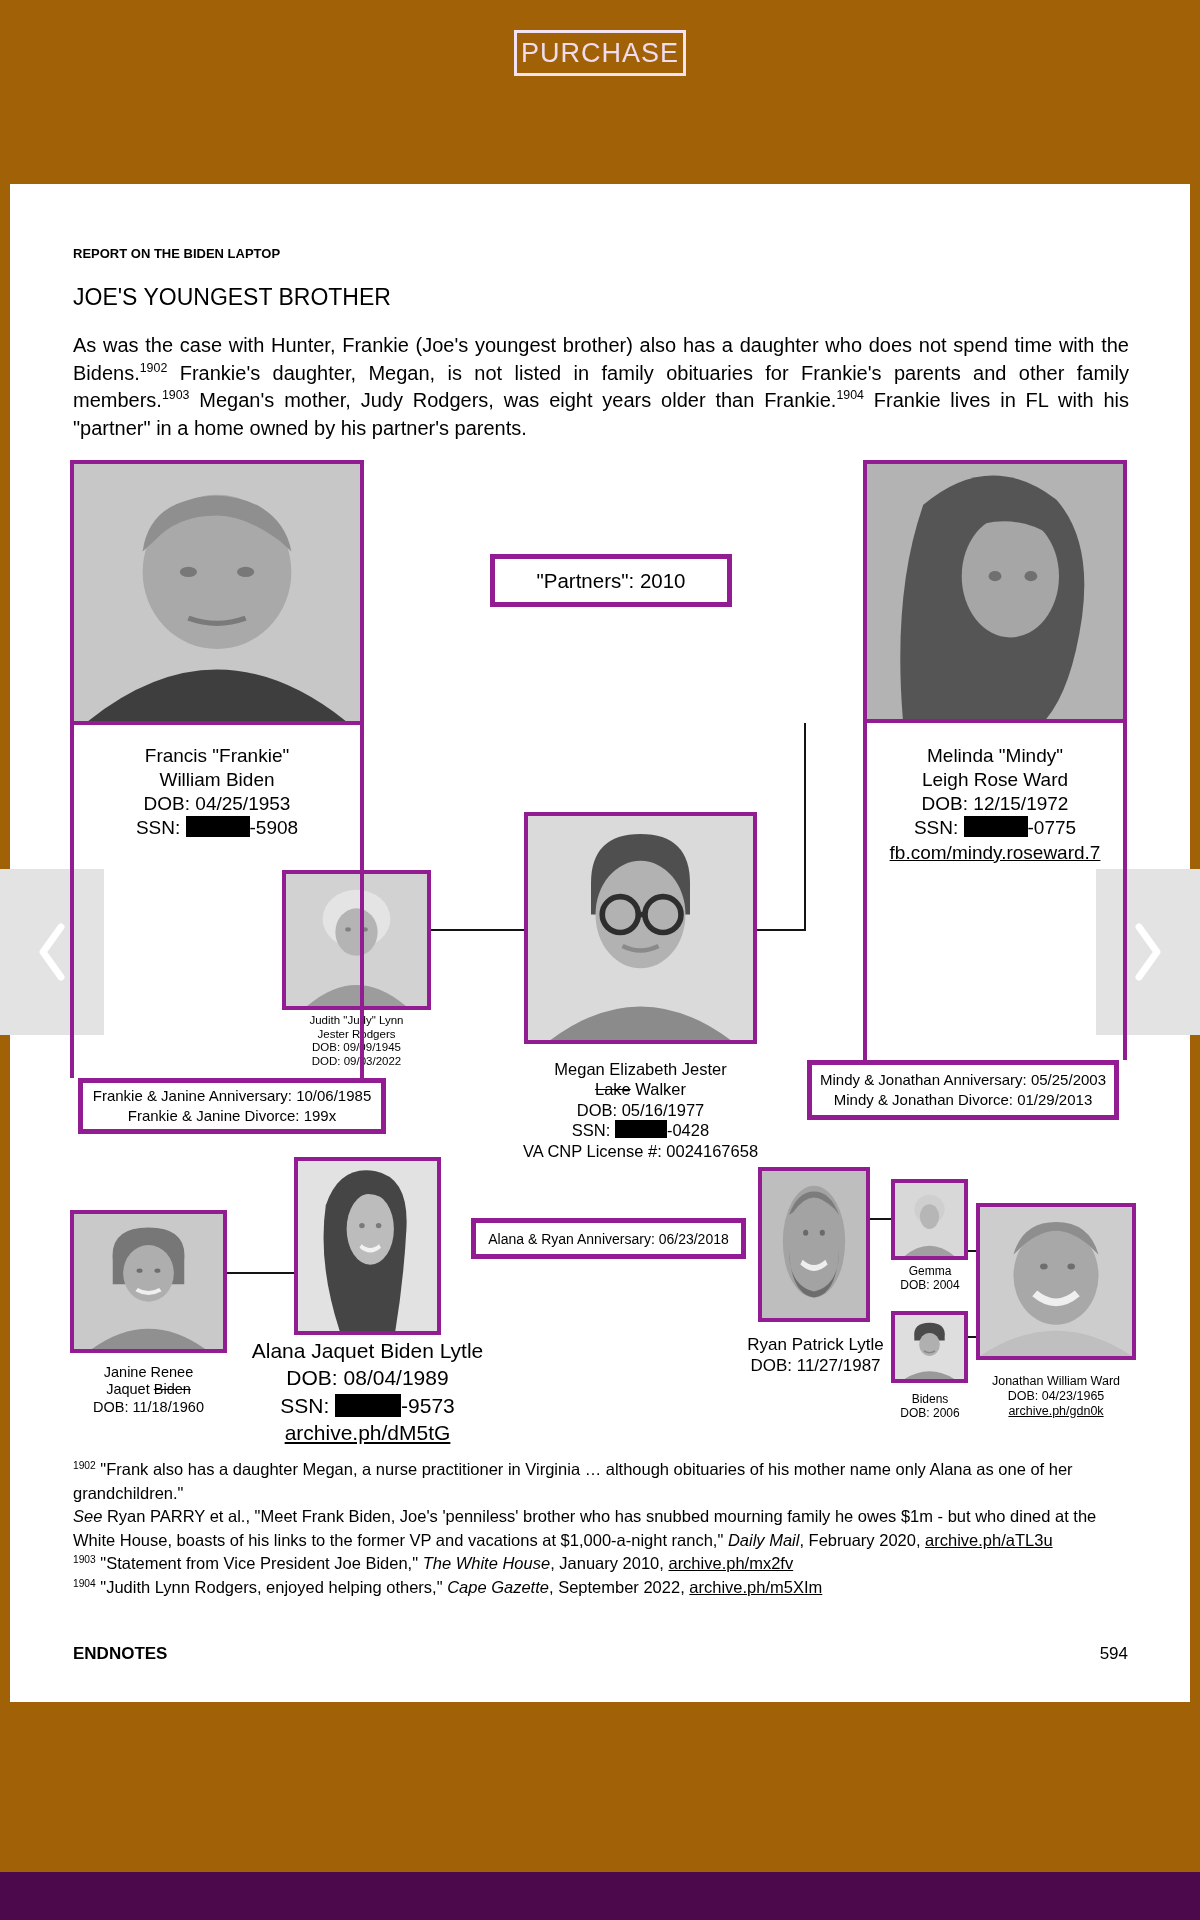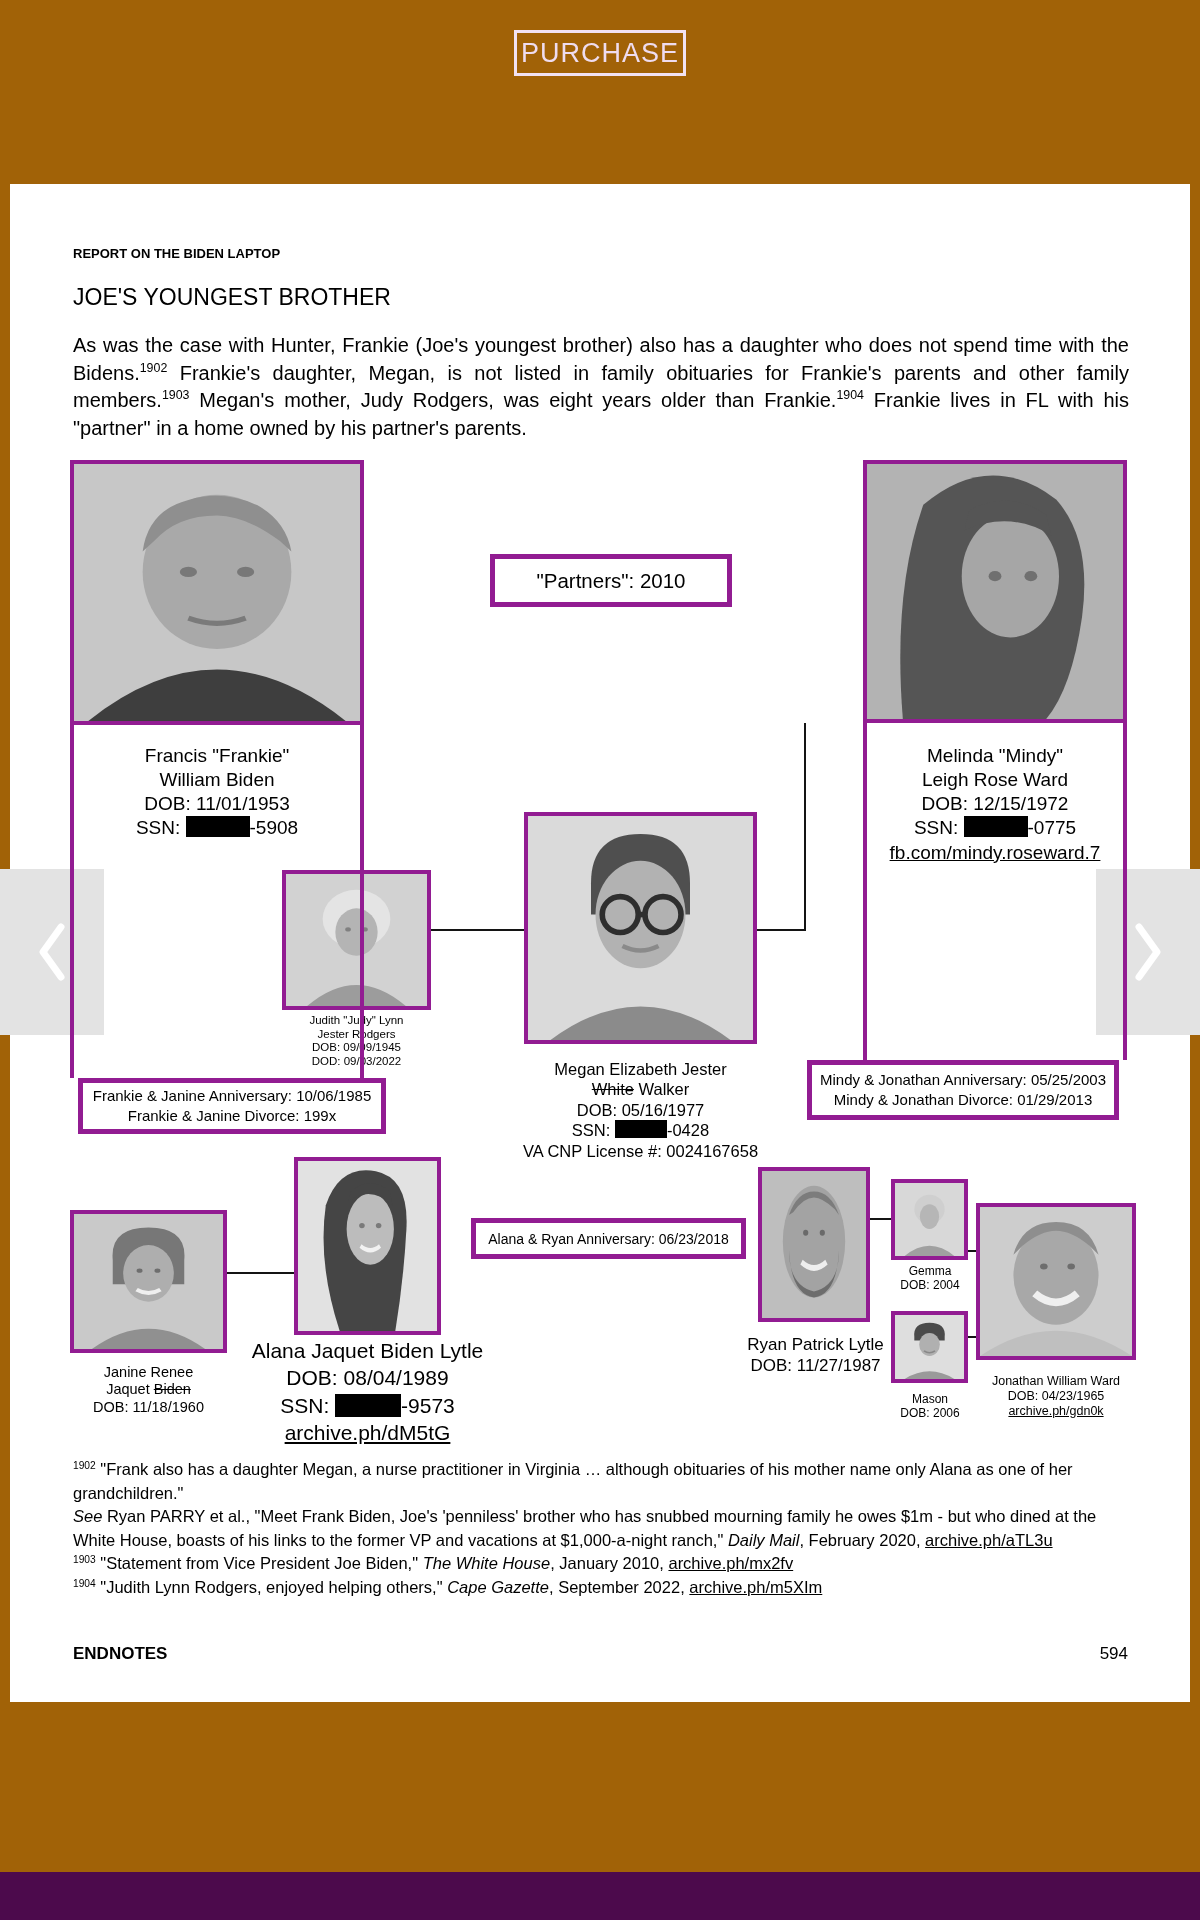--- a/index.html
+++ b/index.html
@@ -71,21 +71,21 @@
       </svg>
     </div>
 
     <div class="pbox" style="left:480px;top:370px;width:242px;height:53px;font-size:20.5px">
       <div>"Partners": 2010</div>
     </div>
 
     <div class="cap" style="left:60px;top:560px;width:294px;font-size:19px">
       <div>Francis "Frankie"</div>
       <div>William Biden</div>
-      <div>DOB: 11/01/1953</div>
+      <div>DOB: 04/25/1953</div>
       <div><span>SSN: </span><span class="redact" style="width:64px;height:21px"></span><span>-5908</span></div>
     </div>
     <div class="cap" style="left:833px;top:560px;width:304px;font-size:19px">
       <div>Melinda "Mindy"</div>
       <div>Leigh Rose Ward</div>
       <div>DOB: 12/15/1972</div>
       <div><span>SSN: </span><span class="redact" style="width:64px;height:21px"></span><span>-0775</span></div>
       <div><a class="link">fb.com/mindy.roseward.7</a></div>
     </div>
 
@@ -123,21 +123,21 @@
 
     <div class="cap" style="left:260px;top:830px;width:173px;font-size:11.5px;line-height:1.18">
       <div>Judith "Judy" Lynn</div>
       <div>Jester Rodgers</div>
       <div>DOB: 09/09/1945</div>
       <div>DOD: 09/03/2022</div>
     </div>
 
     <div class="cap" style="left:490px;top:875px;width:281px;font-size:16.5px;line-height:1.24">
       <div>Megan Elizabeth Jester</div>
-      <div><span class="strike">White</span><span> Walker</span></div>
+      <div><span class="strike">Lake</span><span> Walker</span></div>
       <div>DOB: 05/16/1977</div>
       <div><span>SSN: </span><span class="redact" style="width:52px;height:18px;vertical-align:-2px"></span><span>-0428</span></div>
       <div>VA CNP License #: 0024167658</div>
     </div>
 
     <div class="pbox" style="left:68px;top:894px;width:308px;height:56px;font-size:15px;line-height:1.35">
       <div>Frankie &amp; Janine Anniversary: 10/06/1985</div>
       <div>Frankie &amp; Janine Divorce: 199x</div>
     </div>
     <div class="pbox" style="left:797px;top:876px;width:312px;height:60px;font-size:15px;line-height:1.35">
@@ -228,21 +228,21 @@
     </div>
     <div class="cap" style="left:688px;top:1150px;width:235px;font-size:17px;line-height:1.25">
       <div>Ryan Patrick Lytle</div>
       <div>DOB: 11/27/1987</div>
     </div>
     <div class="cap" style="left:860px;top:1080px;width:120px;font-size:12px;line-height:1.2">
       <div>Gemma</div>
       <div>DOB: 2004</div>
     </div>
     <div class="cap" style="left:860px;top:1208px;width:120px;font-size:12px;line-height:1.2">
-      <div>Mason</div>
+      <div>Bidens</div>
       <div>DOB: 2006</div>
     </div>
     <div class="cap" style="left:940px;top:1190px;width:212px;font-size:12.5px;line-height:1.2">
       <div>Jonathan William Ward</div>
       <div>DOB: 04/23/1965</div>
       <div><a class="link">archive.ph/gdn0k</a></div>
     </div>
 
     <div class="fnwrap">
       <div class="fn"><sup>1902</sup><span> "Frank also has a daughter Megan, a nurse practitioner in Virginia … although obituaries of his mother name only Alana as one of her grandchildren."</span><br><span class="it">See</span><span> Ryan PARRY et al., "Meet Frank Biden, Joe's 'penniless' brother who has snubbed mourning family he owes $1m - but who dined at the White House, boasts of his links to the former VP and vacations at $1,000-a-night ranch," </span><span class="it">Daily Mail</span><span>, February 2020, </span><a class="link">archive.ph/aTL3u</a></div>

